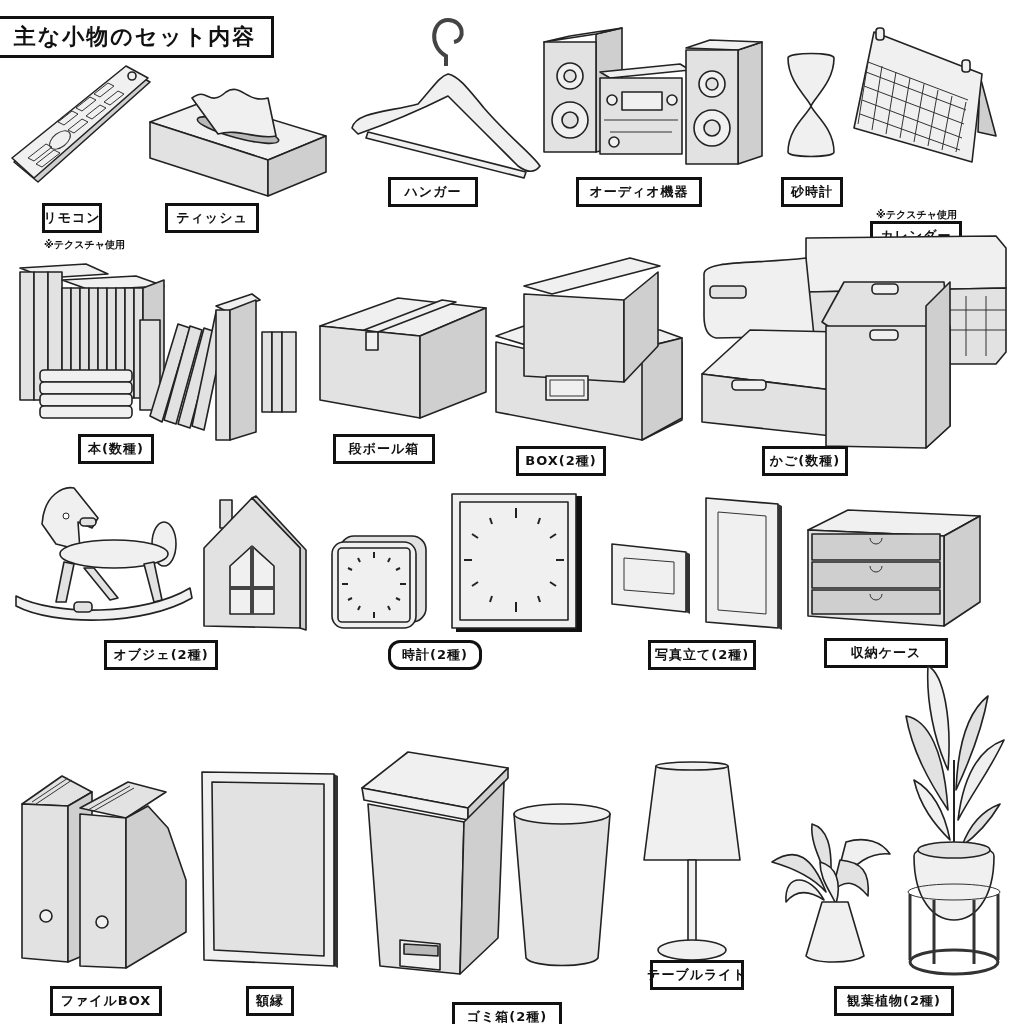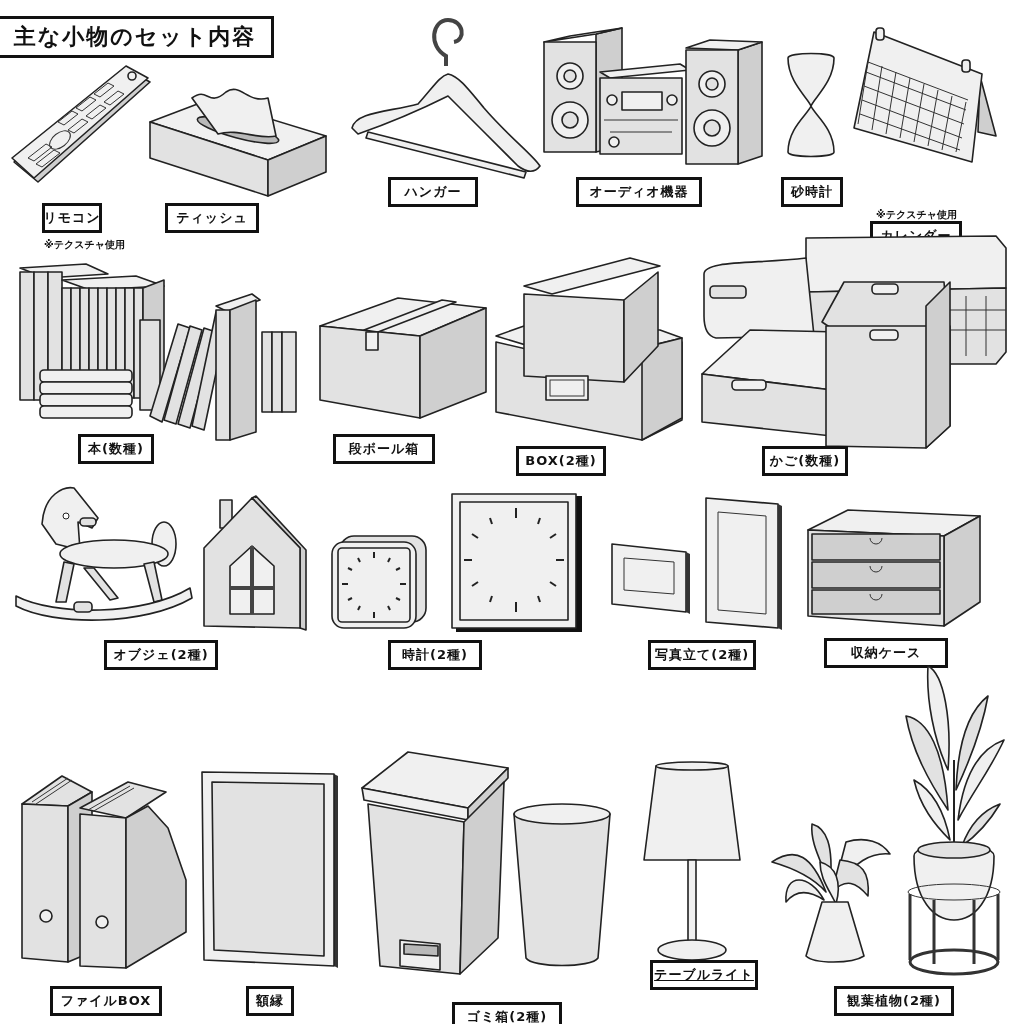--- a/index.html
+++ b/index.html
@@ -252,21 +252,21 @@
         <line x1="38" y1="24" x2="40" y2="30"></line>
       <line x1="88" y1="108" x2="86" y2="102"></line>
         <line x1="38" y1="108" x2="40" y2="102"></line>
       <line x1="20" y1="40" x2="26" y2="44"></line>
         <line x1="104" y1="40" x2="98" y2="44"></line>
       <line x1="20" y1="92" x2="26" y2="88"></line>
         <line x1="104" y1="92" x2="98" y2="88"></line>
     </g>
   </svg>
 </div>
-<div class="lbl" style="left:388px;top:640px;width:94px;">時計(2種)</div>
+<div class="lbl" style="left:388px;top:640px;width:94px;border-radius:12px;">時計(2種)</div>
 
 <div class="item" style="left:608px;top:496px;">
   <svg width="176" height="134" viewBox="0 0 176 134">
     <path class="s3" d="M4 48 L78 56 L78 116 L4 108 Z"></path>
     <path class="ln" d="M16 62 L66 66 L66 98 L16 94 Z" fill="#e6e6e6"></path>
     <path d="M78 56 L82 58 L82 118 L78 116" fill="#333"></path>
     <path class="s3" d="M98 2 L170 8 L170 132 L98 126 Z"></path>
     <path class="ln" d="M110 16 L158 20 L158 118 L110 114 Z" fill="#e6e6e6"></path>
     <path d="M170 8 L174 10 L174 134 L170 132" fill="#333"></path>
   </svg>
@@ -334,21 +334,21 @@
 <div class="lbl" style="left:452px;top:986px;width:110px;margin-top:16px;">ゴミ箱(2種)</div>
 
 <div class="item" style="left:642px;top:760px;">
   <svg width="100" height="210" viewBox="0 0 100 210">
     <path class="s3" d="M14 6 L86 6 L98 100 L2 100 Z"></path>
     <ellipse class="s3" cx="50" cy="6" rx="36" ry="4"></ellipse>
     <rect class="s3" x="46" y="100" width="8" height="84"></rect>
     <ellipse class="s3" cx="50" cy="190" rx="34" ry="10"></ellipse>
   </svg>
 </div>
-<div class="lbl" style="left:650px;top:960px;width:108px;text-decoration:underline;">テーブルライト</div>
+<div class="lbl" style="left:650px;top:960px;width:94px;">テーブルライト</div>
 
 <div class="item" style="left:766px;top:822px;">
   <svg width="130" height="150" viewBox="0 0 130 150">
     <path class="s" d="M6 40 C30 24 46 34 60 70 C44 52 20 44 6 40 Z"></path>
     <path class="s3" d="M20 80 C18 50 44 52 58 78 C40 66 28 70 20 80 Z"></path>
     <path class="s" d="M46 2 C60 6 68 22 64 64 C56 40 44 22 46 2 Z"></path>
     <path class="s3" d="M80 20 C100 14 116 20 124 32 C104 30 90 40 68 66 Z"></path>
     <path class="s" d="M74 38 C96 40 104 50 102 74 C90 60 80 56 66 70 Z"></path>
     <path class="s3" d="M54 40 C70 44 76 60 70 82 C62 66 54 56 54 40 Z"></path>
     <path class="s3" d="M56 80 L82 80 L98 134 C86 142 48 142 40 134 Z"></path>

